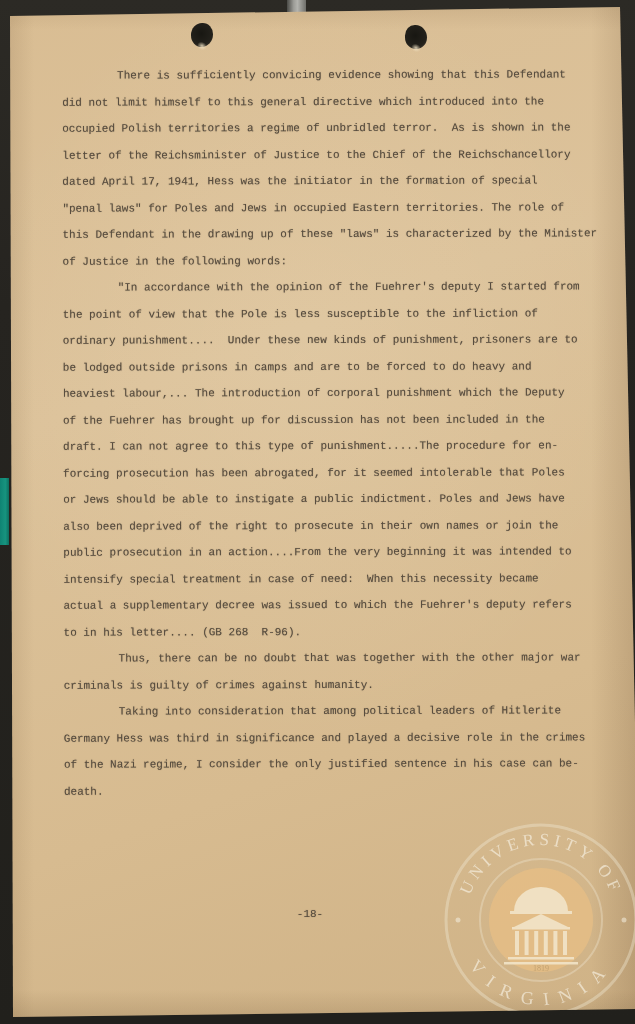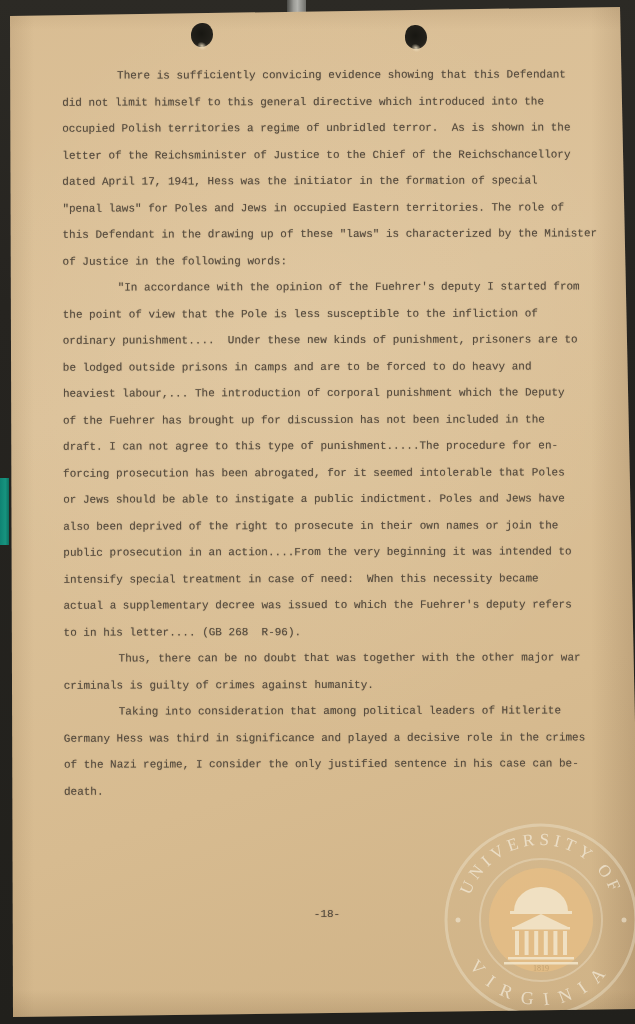--- a/index.html
+++ b/index.html
@@ -25,21 +25,21 @@
     background:radial-gradient(circle at 46% 44%,#181712 0%,#23211b 62%,#37322a 78%,rgba(55,50,42,0) 82%);}
   .hole::after{content:"";position:absolute;left:6px;top:19px;width:10px;height:8px;
     background:radial-gradient(ellipse at center,rgba(242,228,198,0.85),rgba(242,228,198,0) 70%);
     transform:rotate(25deg);}
   .hole.left{left:191px;top:23px;}
   .hole.right{left:405px;top:25px;border-radius:46% 54% 50% 50%;}
   .text-block{position:absolute;left:63px;top:62px;width:562px;
     font-size:11px;line-height:26.5px;color:#574c3e;
     text-shadow:0 0 1px rgba(87,76,62,0.55);transform:rotate(-0.15deg);}
   .para{margin:0;white-space:pre-wrap;text-indent:55px;}
-  .page-number{position:absolute;left:287px;top:908px;width:80px;text-align:center;
+  .page-number{position:absolute;left:270px;top:908px;width:80px;text-align:center;
     font-size:11px;color:#574c3e;text-shadow:0 0 1px rgba(87,76,62,0.55);}
   .seal{position:absolute;left:444px;top:823px;width:194px;height:194px;opacity:0.82;}
   .seal-arc{font-family:"Liberation Serif",serif;font-size:17px;letter-spacing:4.5px;
     fill:rgba(246,240,226,0.82);}
   .seal-arc-bottom{font-family:"Liberation Serif",serif;font-size:18px;letter-spacing:11px;
     fill:rgba(246,240,226,0.82);}
   .seal-year{font-family:"Liberation Serif",serif;font-size:8px;fill:rgba(189,156,106,0.95);}
 </style>
 </head>
 <body>

